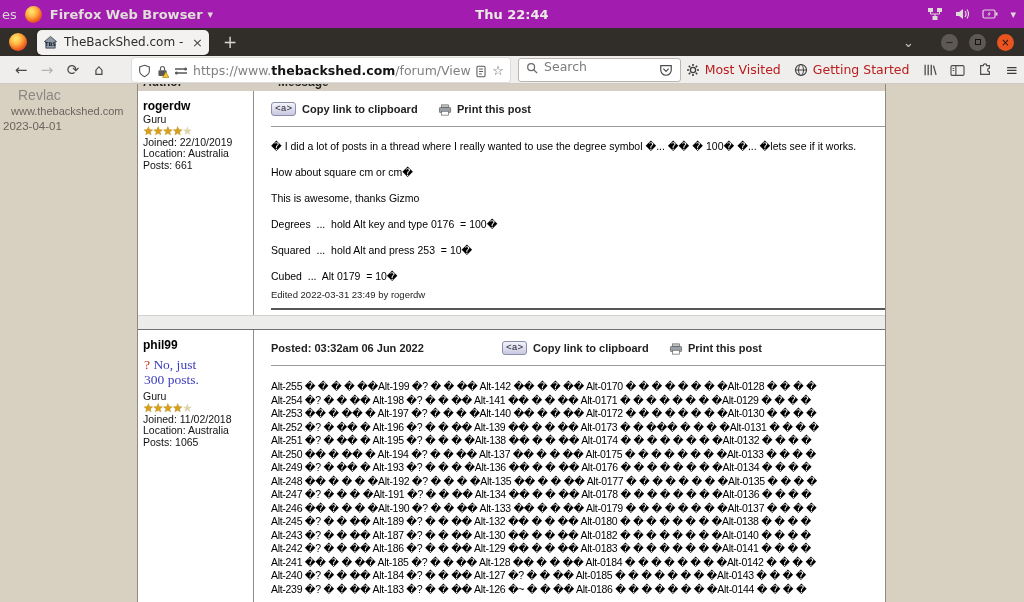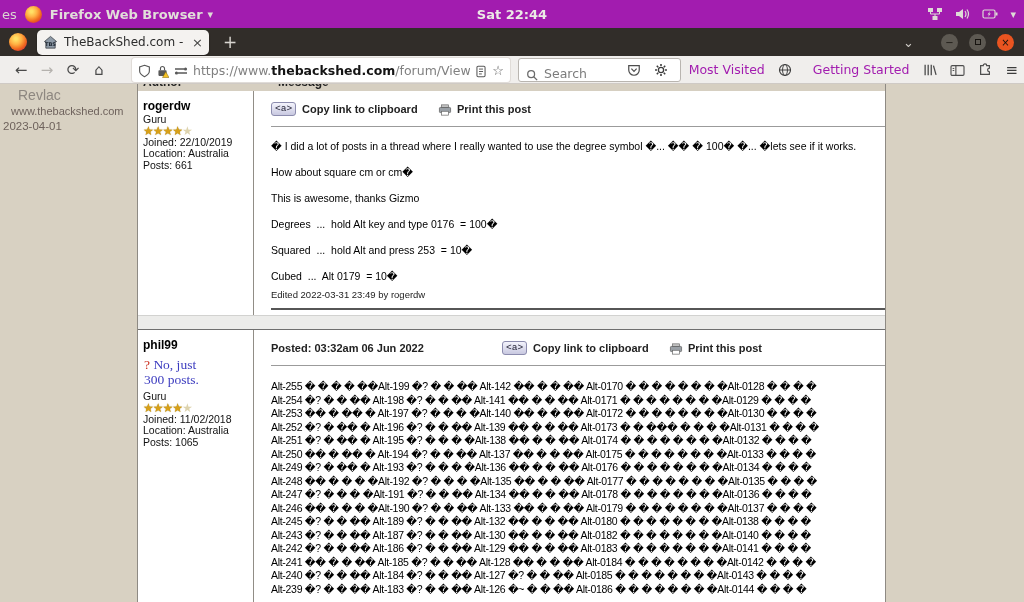--- a/index.html
+++ b/index.html
@@ -33,24 +33,24 @@
 
   
   .navbar { position:absolute; top:56px; left:0; width:100%; height:28px; background:#f0eeec; border-bottom:1px solid #cfcac5; display:flex; align-items:center; font-size:13px; color:#454545; }
   .nav-btn { width:26px; text-align:center; font-size:15px; color:#4a4a4a; }
   .nav-btn.dim { color:#b5b2ae; }
   .urlbar { position:absolute; left:132px; width:378px; height:24px; top:2px; background:#fff; border-radius:3px; display:flex; align-items:center; gap:5px; padding:0 6px; box-shadow:0 0 0 1px #e0dcd8; }
   .url-text { font-size:12.5px; color:#808080; white-space:nowrap; overflow:hidden; flex:1; }
   .url-text .dom { color:#141414; font-weight:bold; }
   .urlbar svg { flex:0 0 auto; }
   .url-star { font-size:13px; color:#5a5a5a; }
-  .searchbar { position:absolute; left:518px; width:163px; height:24px; top:2px; background:#fff; border:1px solid #b9b5b0; border-radius:3px; display:flex; align-items:flex-end; gap:6px; padding:0 7px; }
+  .searchbar { position:absolute; left:518px; width:163px; height:24px; top:2px; background:#fff; border:1px solid #b9b5b0; border-radius:3px; display:flex; align-items:flex-start; gap:6px; padding:0 7px; }
   .search-ph { color:#7c7c7c; font-size:12.5px; }
   .nav-right { position:absolute; right:6px; display:flex; align-items:center; gap:13px; }
-  .bm { display:flex; align-items:center; gap:21px; font-size:12.5px; color:#a21caf; }
+  .bm { display:flex; align-items:center; gap:5px; font-size:12.5px; color:#b91c1c; }
   .menu-icon { font-size:15px; color:#3c3c3c; }
 
   
   .content { position:absolute; top:84px; left:0; width:1024px; height:518px; background:#d8d1c2; }
   .wm-name { position:absolute; left:18px; top:3px; font-size:14px; color:#8d8780; font-family:"Liberation Sans",sans-serif; }
   .wm-site { position:absolute; left:11px; top:21px; font-size:11px; color:#6e625c; font-family:"Liberation Sans",sans-serif; }
   .wm-date { position:absolute; left:3px; top:36px; font-size:11.5px; color:#6e625c; font-family:"Liberation Sans",sans-serif; }
 
   .forumtable { position:absolute; left:137px; top:0; width:749px; height:518px; background:#fff; border-left:1px solid #8e8a83; border-right:1px solid #8e8a83; font-family:"Liberation Sans","DejaVu Sans",sans-serif; overflow:hidden; }
   .thead { height:7px; background:#d6cfc1; overflow:hidden; position:relative; }
@@ -96,21 +96,21 @@
 
   <div class="topbar">
     <div class="tb-left">
       <span class="activities-cut">es</span>
       <span class="ff-dot"></span>
       <span class="appmenu">
         <span>Firefox Web Browser</span>
         <span class="tb-caret">▾</span>
       </span>
     </div>
-    <div class="tb-clock">Sat 22:44</div>
+    <div class="tb-clock">Thu 22:44</div>
     <div class="tb-right">
       <span>
           <svg width="16" height="14" viewBox="0 0 16 14">
             <g fill="#dedbd6">
               <rect x="1" y="1" width="5" height="4"></rect>
               <rect x="10" y="1" width="5" height="4"></rect>
               <rect x="5.5" y="9" width="5" height="4"></rect>
             </g>
             <path d="M3.5 5v2h9V5M8 7v2" stroke="#dedbd6" fill="none"></path>
           </svg>

